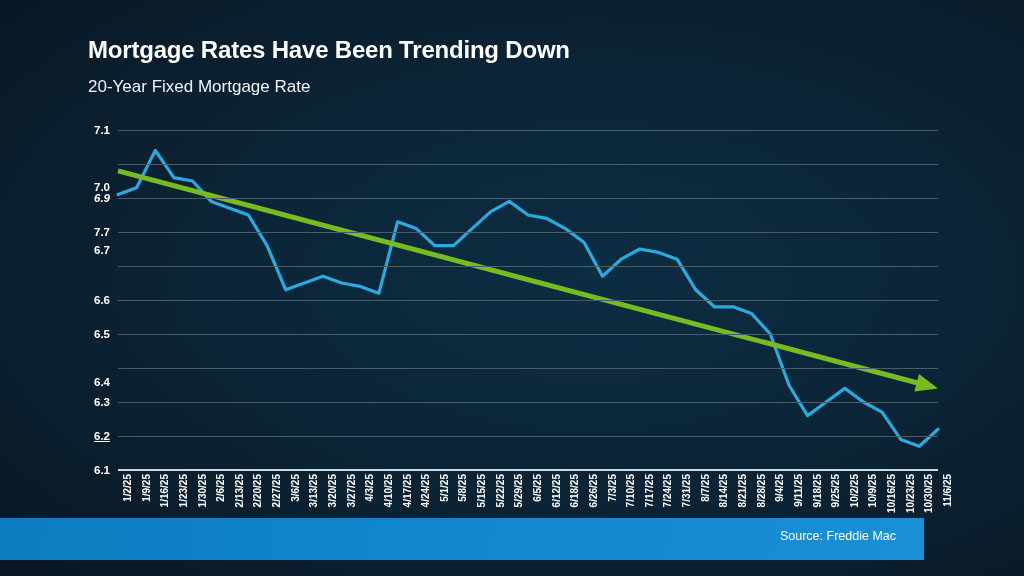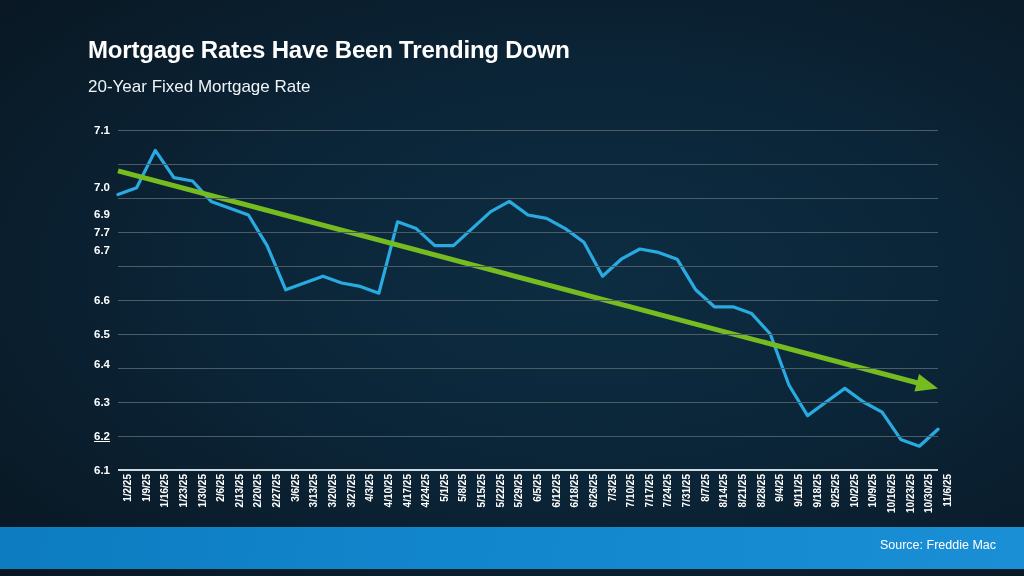--- a/index.html
+++ b/index.html
@@ -48,21 +48,21 @@
   }
   .xlabel {
     position:absolute; top:0;
     color:#ffffff; font-size:10px; font-weight:bold;
     transform-origin:left top;
     transform:rotate(-90deg) translate(-100%, 0);
     white-space:nowrap;
   }
 
   #footer {
-    position:absolute; left:0; bottom:7px; width:1024px; height:42px;
+    position:absolute; left:0; bottom:16px; width:924px; height:42px;
     background:linear-gradient(100deg,#0d7cc0 0%, #1286cd 45%, #1b8fd6 100%);
   }
   #source {
     position:absolute; right:28px; top:11px;
     color:#ffffff; font-size:12.5px; white-space:nowrap;
   }
   svg { display:block; overflow:visible; }
 </style>
 </head>
 <body>
@@ -70,26 +70,26 @@
 <div id="slide">
 
   <div id="headerblock">
     <div id="title">Mortgage Rates Have Been Trending Down</div>
     <div id="subtitle">20-Year Fixed Mortgage Rate</div>
   </div>
 
   <div id="ylabels">
       <div class="ylabel" style="top: 0px;">7.1</div>
       <div class="ylabel" style="top: 34px; margin-top: 23px;">7.0</div>
-      <div class="ylabel" style="top: 84px;">6.9</div>
+      <div class="ylabel" style="top: 68px; font-style: italic;">6.9</div>
       <div class="ylabel" style="top: 102px;">7.7</div>
       <div class="ylabel" style="top: 120px;">6.7</div>
       <div class="ylabel" style="top: 170px;">6.6</div>
       <div class="ylabel" style="top: 204px;">6.5</div>
-      <div class="ylabel" style="top: 234px; padding-left: 7px;">6.4</div>
+      <div class="ylabel" style="top: 252px; padding-left: 7px;">6.4</div>
       <div class="ylabel" style="top: 272px;">6.3</div>
       <div class="ylabel" style="top: 306px; text-decoration: underline;">6.2</div>
       <div class="ylabel" style="top: 340px;">6.1</div>
     </div>
 
   <div id="plot">
     <div id="gridlines">
         <div class="gridline" style="top: 0px;"></div>
         <div class="gridline" style="top: 34px;"></div>
         <div class="gridline" style="top: 68px;"></div>

